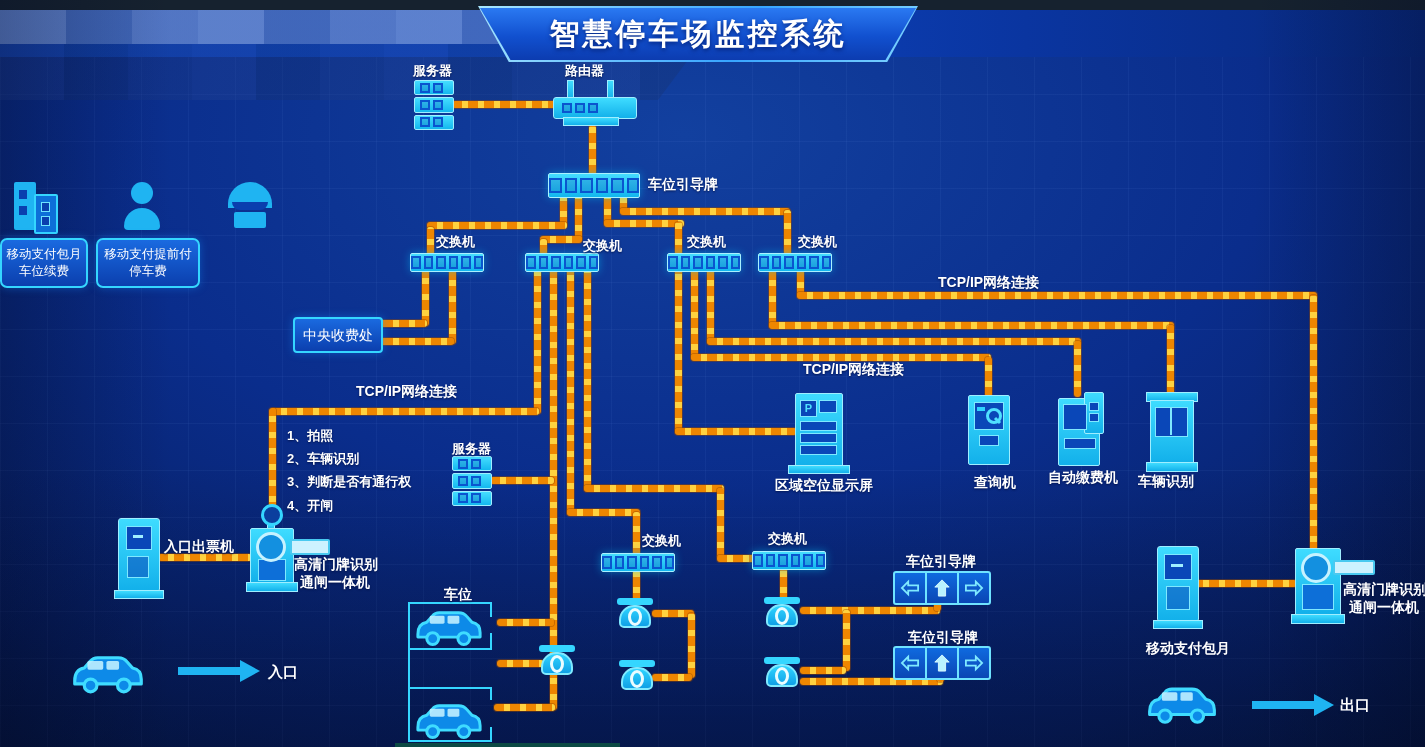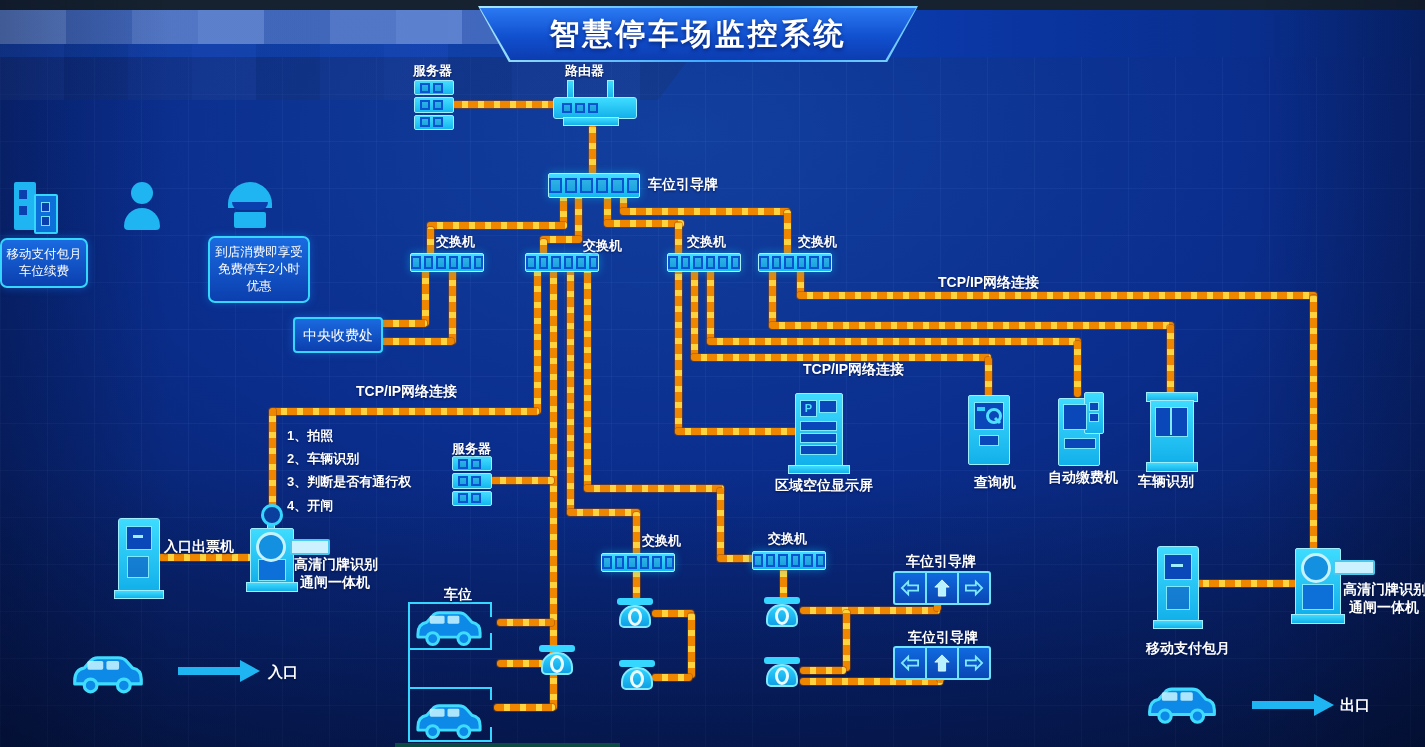--- a/index.html
+++ b/index.html
@@ -243,30 +243,29 @@
   </div>
   <div class="promo" style="left:0;top:238px;width:76px">
     <div>移动支付包月</div>
     <div>车位续费</div>
   </div>
 
   <div style="position:absolute;left:122px;top:182px;width:40px;height:50px;z-index:5">
     <div style="position:absolute;left:9px;top:0;width:22px;height:22px;border-radius:50%;background:#1fb4f2"></div>
     <div style="position:absolute;left:2px;top:26px;width:36px;height:22px;border-radius:18px 18px 4px 4px;background:#1fb4f2"></div>
   </div>
+  <div class="promo" style="left:96px;top:238px;width:92px">
+    <div>移动支付提前付</div>
+    <div>停车费</div>
+  </div>
 
   <div style="position:absolute;left:228px;top:182px;width:44px;height:48px;z-index:5">
     <div style="position:absolute;left:0;top:0;width:44px;height:26px;border-radius:22px 22px 0 0;background:#1fb4f2"></div>
     <div style="position:absolute;left:4px;top:20px;width:36px;height:8px;background:#0a3fae;border-radius:0 0 8px 8px"></div>
     <div style="position:absolute;left:6px;top:30px;width:32px;height:16px;background:#1fb4f2;border-radius:2px"></div>
-  </div>
-  <div class="promo" style="left:208px;top:236px;width:90px">
-    <div>到店消费即享受</div>
-    <div>免费停车2小时</div>
-    <div>优惠</div>
   </div>
 
   <div class="promo" style="left:293px;top:317px;width:78px;height:20px;font-size:14px;line-height:20px;border-radius:4px">
     <div>中央收费处</div>
   </div>
 
   <span class="lbl big" style="left:356px;top:383px">TCP/IP网络连接</span>
   <span class="lbl big" style="left:803px;top:361px">TCP/IP网络连接</span>
   <span class="lbl big" style="left:938px;top:274px">TCP/IP网络连接</span>
 

